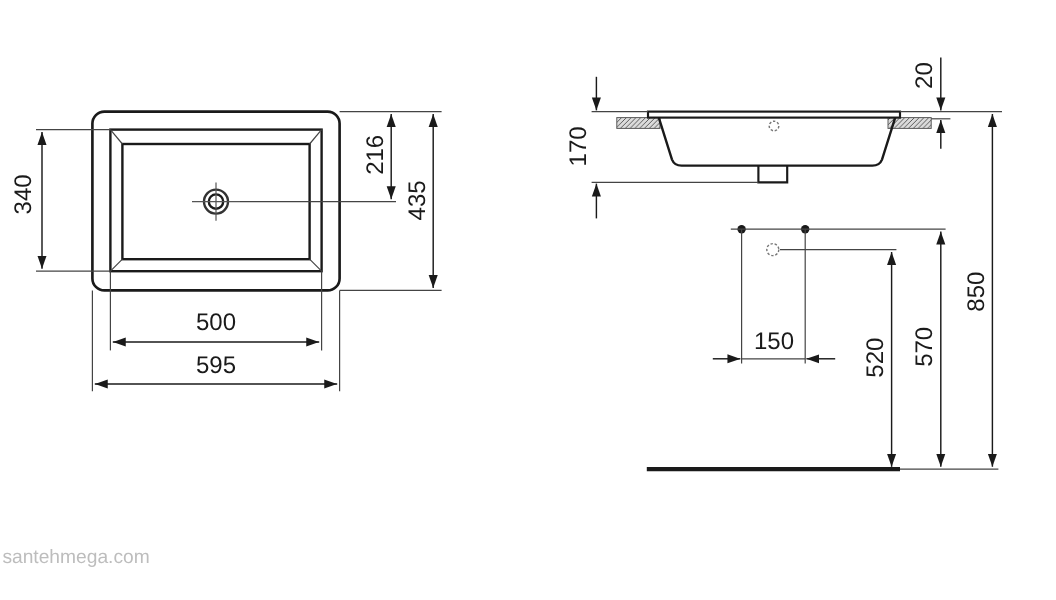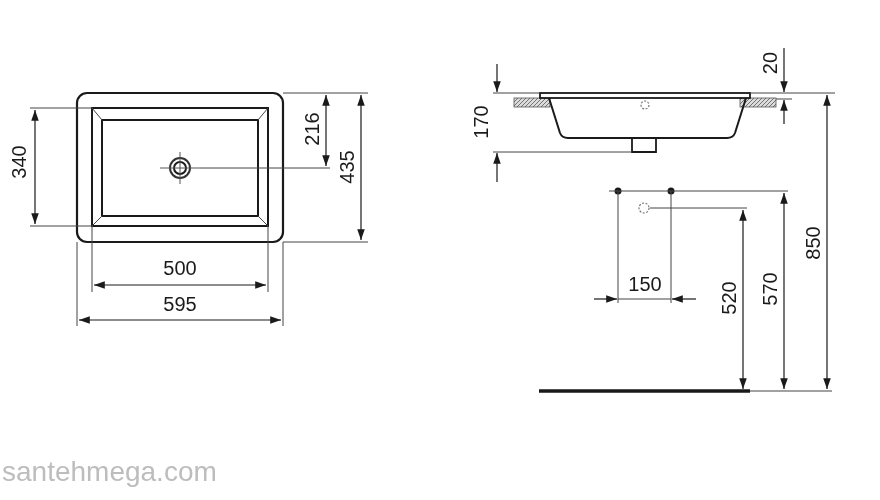--- a/index.html
+++ b/index.html
@@ -1,19 +1,19 @@
 <!DOCTYPE html>
 <html><head>
 <meta charset="utf-8">
 <style>
   html, body { margin: 0; padding: 0; background: #ffffff; }
   body { width: 880px; height: 500px; position: relative; overflow: hidden; font-family: "Liberation Sans", sans-serif; }
   svg { position: absolute; left: 0; top: 0; }
   .dim { font-family: "Liberation Sans", sans-serif; font-size: 20px; fill: #1a1a1a; }
-  .wm { position: absolute; left: 2px; top: 456px; font-family: "Liberation Sans", sans-serif; font-size: 28px; color: #bdbdbd; }
+  .wm { position: absolute; left: 2px; top: 456px; font-family: "Liberation Sans", sans-serif; font-size: 16px; color: #bdbdbd; }
 </style>
 </head>
 <body>
 
 <svg width="880" height="500" viewBox="0 0 880 500">
   <defs>
     <marker id="arr" viewBox="0 0 10 10" refX="10" refY="5" markerWidth="9" markerHeight="9" orient="auto-start-reverse">
       <path d="M0,1.5 L10,5 L0,8.5 z" fill="#1a1a1a"></path>
     </marker>
     <pattern id="hatch" width="4" height="4" patternUnits="userSpaceOnUse">

